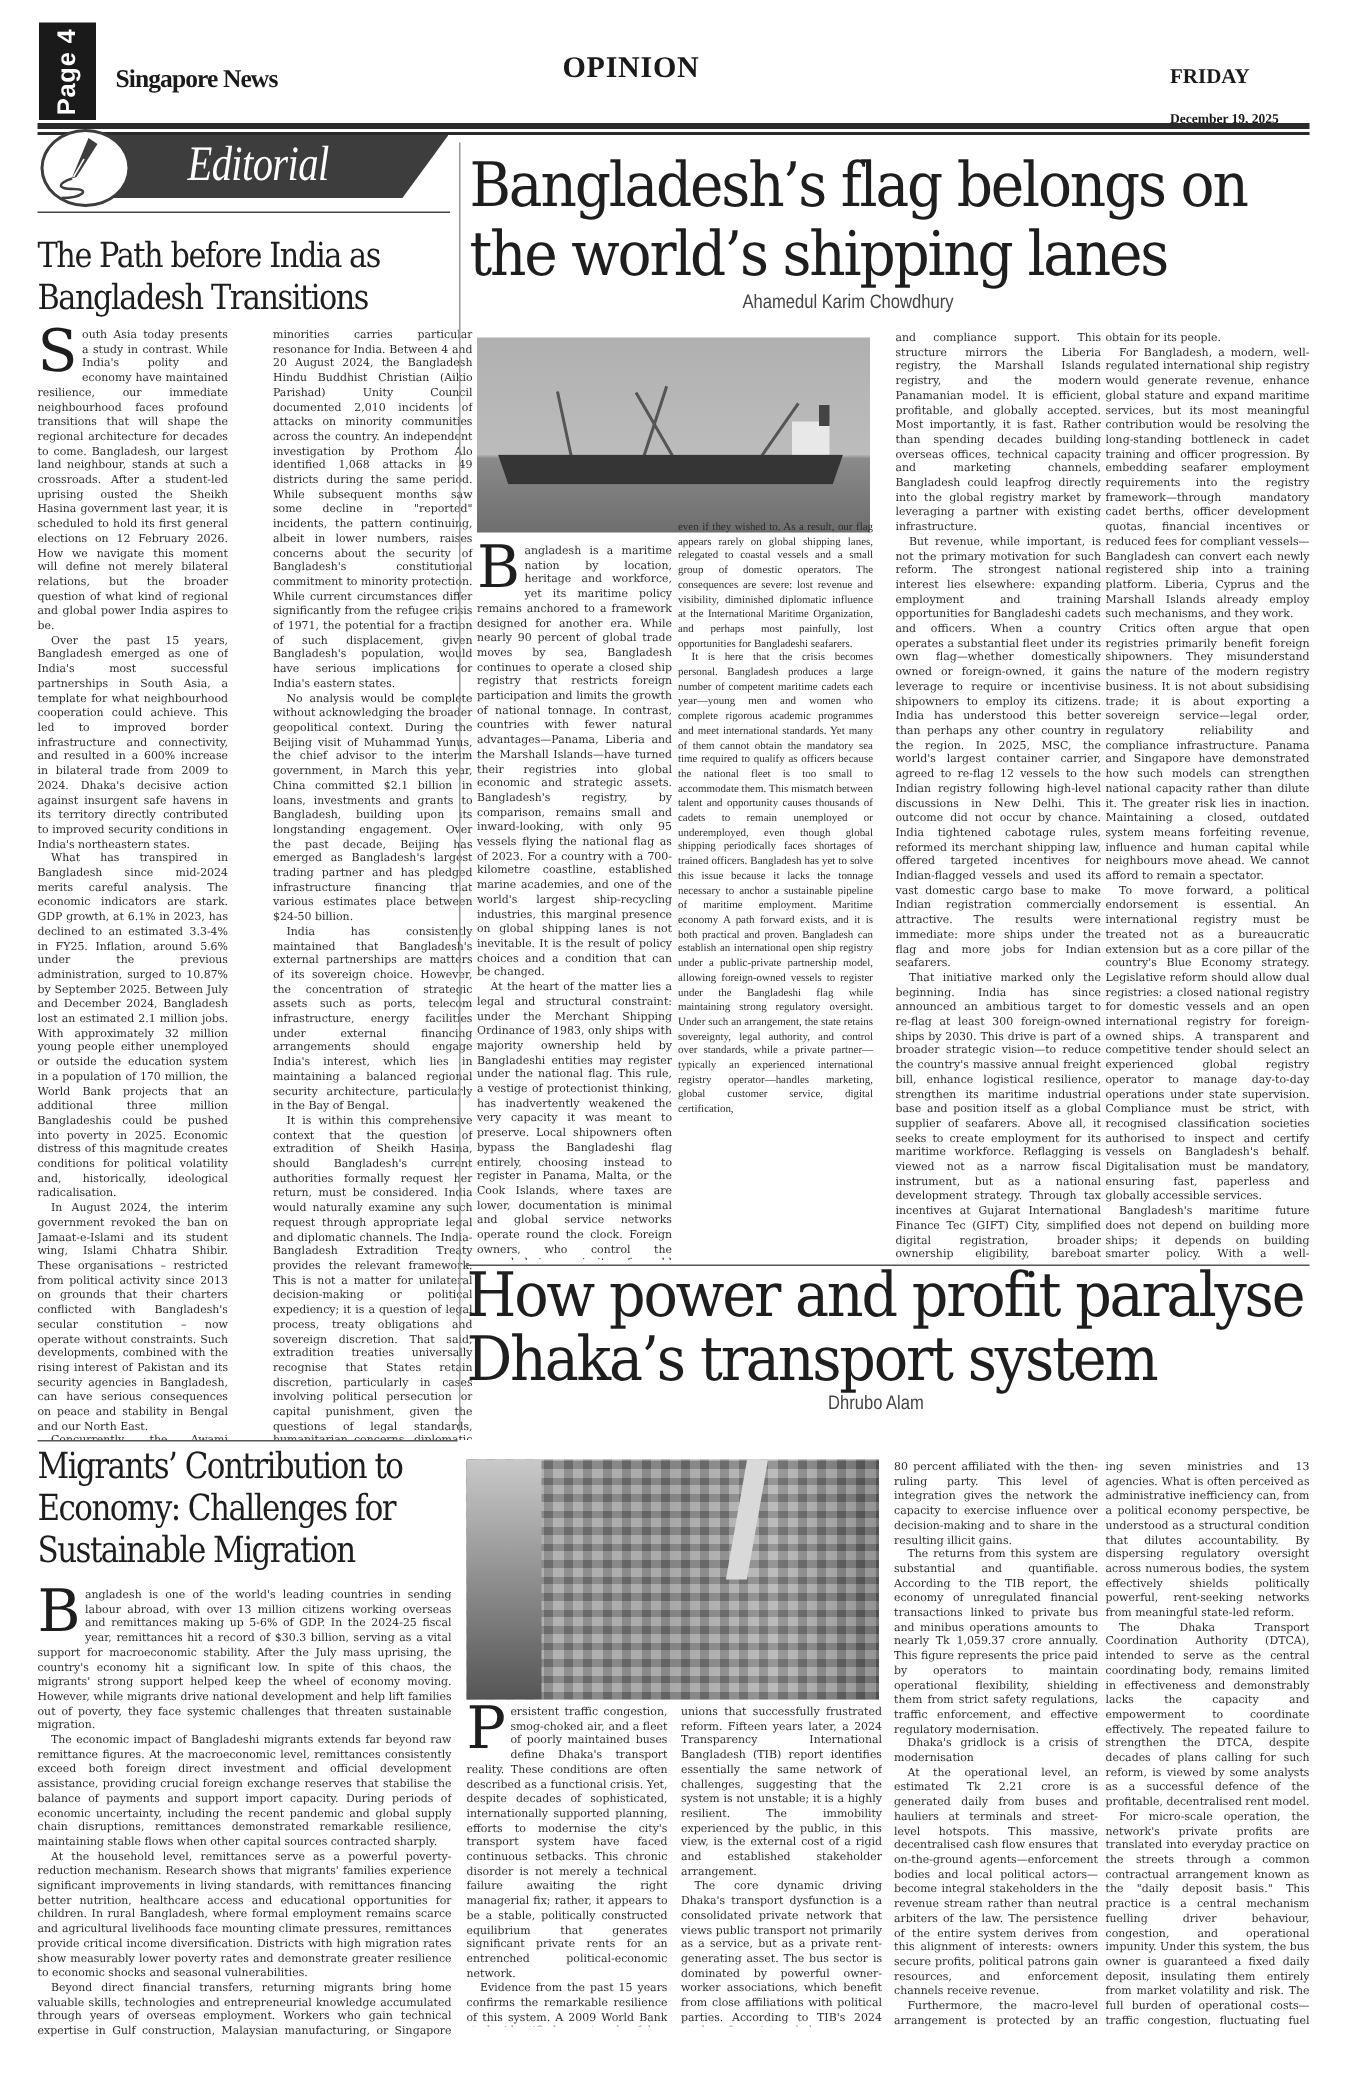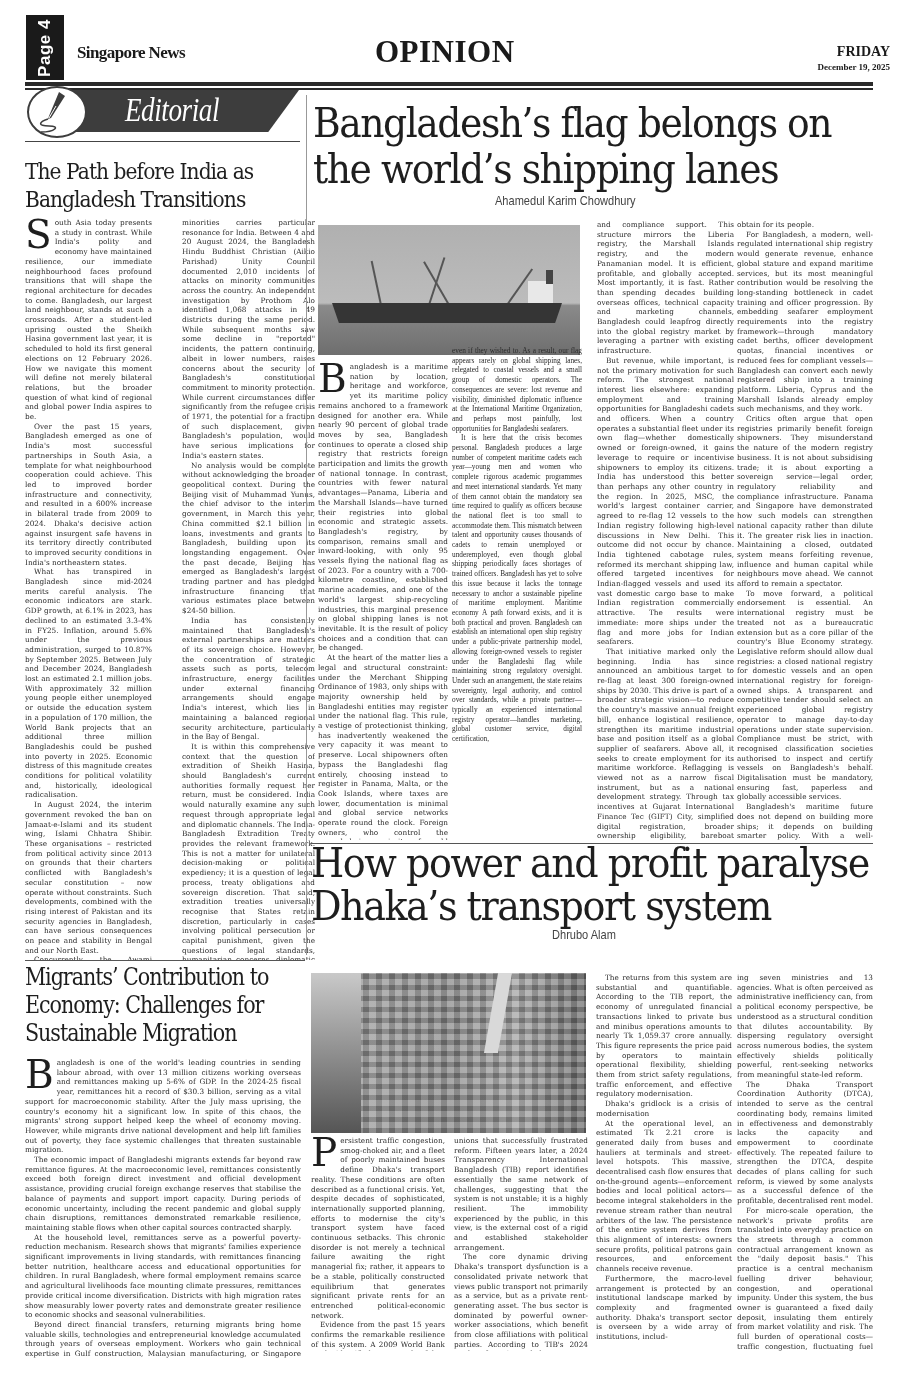--- a/index.html
+++ b/index.html
@@ -4,24 +4,24 @@
 <style>
   * { box-sizing: border-box; margin: 0; padding: 0; }
   html, body { width: 897px; height: 1386px; background: #ffffff; overflow: hidden; }
   body { position: relative; font-family: "DejaVu Serif", serif; color: #1e1e1e; }
 
   
   .masthead { position: absolute; left: 0; top: 0; width: 897px; height: 92px; }
   .page-tag { position: absolute; left: 26px; top: 15px; width: 38px; height: 65px; background: #1a1a1a; color: #fff; }
   .page-tag span { position: absolute; left: 50%; top: 50%; transform: translate(-50%,-50%) rotate(-90deg); font-family: "Liberation Sans", sans-serif; font-weight: bold; font-size: 17px; white-space: nowrap; letter-spacing: 0.5px; }
   .paper-name { position: absolute; left: 77px; top: 43px; font-family: "Liberation Serif", serif; font-weight: bold; font-size: 17px; letter-spacing: -0.6px; color: #1a1a1a; }
-  .section-title { position: absolute; left: 375px; top: 34px; font-family: "Liberation Serif", serif; font-weight: bold; font-size: 31px; letter-spacing: 0.5px; color: #1a1a1a; }
-  .date-box { position: absolute; left: 780px; top: 44px; text-align: right; width: 110px; }
+  .section-title { position: absolute; left: 375px; top: 34px; font-family: "Liberation Serif", serif; font-weight: bold; font-size: 20px; letter-spacing: 0.5px; color: #1a1a1a; }
+  .date-box { position: absolute; left: 780px; top: 44px; text-align: left; width: 110px; }
   .date-day { font-family: "Liberation Serif", serif; font-weight: bold; font-size: 14px; color: #1a1a1a; display: block; }
-  .date-full { font-family: "Liberation Serif", serif; font-weight: bold; font-size: 9px; color: #1a1a1a; display: block; margin-top: 2px; }
+  .date-full { font-family: "Liberation Serif", serif; font-weight: bold; font-size: 9px; color: #1a1a1a; display: block; margin-top: 14px; }
   .rule-thick { position: absolute; left: 25px; top: 82px; width: 848px; height: 4px; background: #2a2a2a; }
   .rule-thin { position: absolute; left: 25px; top: 88px; width: 848px; height: 2px; background: #2a2a2a; }
 
   
   .editorial-banner { position: absolute; left: 25px; top: 86px; width: 275px; height: 52px; text-decoration: underline; }
   .editorial-banner .band { position: absolute; left: 18px; top: 4px; width: 256px; height: 42px; background: #3d3d3d; clip-path: polygon(0 0, 100% 0, 88% 100%, 0 100%); }
   .editorial-banner .pen-circle { position: absolute; left: 2px; top: 0; width: 60px; height: 52px; border-radius: 50%; background: #fff; border: 2px solid #3d3d3d; }
   .editorial-banner .label { position: absolute; left: 100px; top: 6px; font-family: "Liberation Serif", serif; font-style: italic; font-size: 33px; color: #fff; letter-spacing: -0.5px; transform: scaleX(0.82); transform-origin: left center; }
   .editorial-banner .underline { position: absolute; left: 0; top: 55px; width: 275px; height: 1px; background: #444; }
 
@@ -174,20 +174,21 @@
 
 <div class="col" style="left:311px; top:1136px; width:134px; height:215px;">
   <p class="first"><span class="dropcap">P</span><span>ersistent traffic congestion, smog-choked air, and a fleet of poorly maintained buses define Dhaka's transport reality. These conditions are often described as a functional crisis. Yet, despite decades of sophisticated, internationally supported planning, efforts to modernise the city's transport system have faced continuous setbacks. This chronic disorder is not merely a technical failure awaiting the right managerial fix; rather, it appears to be a stable, politically constructed equilibrium that generates significant private rents for an entrenched political-economic network.</span></p>
   <p>Evidence from the past 15 years confirms the remarkable resilience of this system. A 2009 World Bank study identified a network of bus syndicates, politicians, police, and trade</p>
 </div>
 <div class="col" style="left:454px; top:1136px; width:134px; height:215px;">
   <p class="first">unions that successfully frustrated reform. Fifteen years later, a 2024 Transparency International Bangladesh (TIB) report identifies essentially the same network of challenges, suggesting that the system is not unstable; it is a highly resilient. The immobility experienced by the public, in this view, is the external cost of a rigid and established stakeholder arrangement.</p>
   <p>The core dynamic driving Dhaka's transport dysfunction is a consolidated private network that views public transport not primarily as a service, but as a private rent-generating asset. The bus sector is dominated by powerful owner-worker associations, which benefit from close affiliations with political parties. According to TIB's 2024 study of registered bus owners, nearly 92 percent of them are associated with political parties, with</p>
 </div>
 <div class="col" style="left:596px; top:973px; width:136px; height:378px;">
+  <p class="first">80 percent affiliated with the then-ruling party. This level of integration gives the network the capacity to exercise influence over decision-making and to share in the resulting illicit gains.</p>
   <p>The returns from this system are substantial and quantifiable. According to the TIB report, the economy of unregulated financial transactions linked to private bus and minibus operations amounts to nearly Tk 1,059.37 crore annually. This figure represents the price paid by operators to maintain operational flexibility, shielding them from strict safety regulations, traffic enforcement, and effective regulatory modernisation.</p>
   <p>Dhaka's gridlock is a crisis of modernisation</p>
   <p>At the operational level, an estimated Tk 2.21 crore is generated daily from buses and hauliers at terminals and street-level hotspots. This massive, decentralised cash flow ensures that on-the-ground agents—enforcement bodies and local political actors—become integral stakeholders in the revenue stream rather than neutral arbiters of the law. The persistence of the entire system derives from this alignment of interests: owners secure profits, political patrons gain resources, and enforcement channels receive revenue.</p>
   <p>Furthermore, the macro-level arrangement is protected by an institutional landscape marked by complexity and fragmented authority. Dhaka's transport sector is overseen by a wide array of institutions, includ-</p>
 </div>
 <div class="col" style="left:737px; top:973px; width:136px; height:378px;">
   <p class="first">ing seven ministries and 13 agencies. What is often perceived as administrative inefficiency can, from a political economy perspective, be understood as a structural condition that dilutes accountability. By dispersing regulatory oversight across numerous bodies, the system effectively shields politically powerful, rent-seeking networks from meaningful state-led reform.</p>
   <p>The Dhaka Transport Coordination Authority (DTCA), intended to serve as the central coordinating body, remains limited in effectiveness and demonstrably lacks the capacity and empowerment to coordinate effectively. The repeated failure to strengthen the DTCA, despite decades of plans calling for such reform, is viewed by some analysts as a successful defence of the profitable, decentralised rent model.</p>
   <p>For micro-scale operation, the network's private profits are translated into everyday practice on the streets through a common contractual arrangement known as the "daily deposit basis." This practice is a central mechanism fuelling driver behaviour, congestion, and operational impunity. Under this system, the bus owner is guaranteed a fixed daily deposit, insulating them entirely from market volatility and risk. The full burden of operational costs—traffic congestion, fluctuating fuel prices, and crucially, the daily payments required to ensure operational flexibility—is transferred to low-wage drivers and conductors.</p>
 </div>

